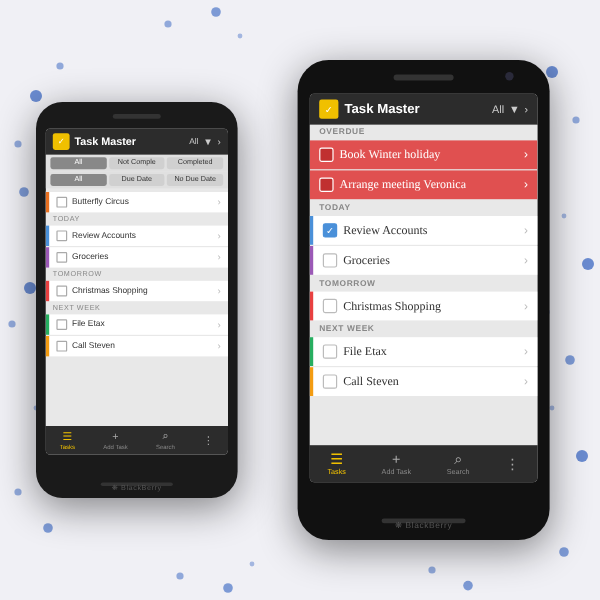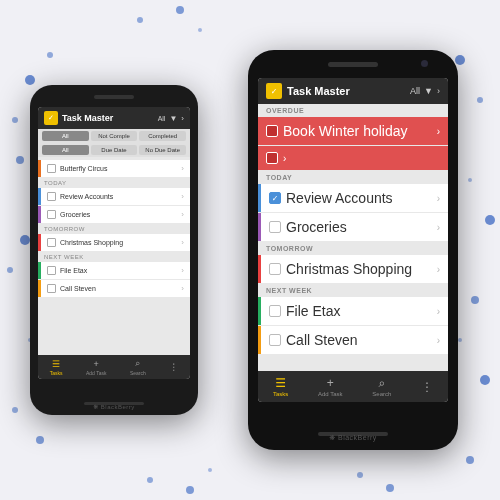--- a/index.html
+++ b/index.html
@@ -386,22 +386,23 @@
       align-items: center;
       justify-content: center;
     }
     .task-item-lg.checked .check-box::after {
       content: '✓';
       color: #fff;
       font-size: 8px;
     }
     .task-item-lg .task-label {
       flex: 1;
-      font-size: 14px;
+      font-size: 10px;
       color: #333;
+      font-family: Liberation Serif, serif;
     }
     .task-item-lg.overdue .task-label {
       color: #fff;
       font-weight: 500;
     }
     .task-item-lg .chevron {
       font-size: 10px;
       color: #bbb;
     }
     .task-item-lg.overdue .chevron {
@@ -583,20 +584,21 @@
           <div class="section-label-lg">OVERDUE</div>
 
           <div class="task-item-lg overdue">
             <div class="check-box"></div>
             <span class="task-label">Book Winter holiday</span>
             <span class="chevron">›</span>
           </div>
 
           <div class="task-item-lg overdue">
             <div class="check-box"></div>
+            <span class="task-label">Arrange meeting Veronica</span>
             <span class="chevron">›</span>
           </div>
           <div class="section-label-lg">TODAY</div>
           <div class="task-item-lg checked" style="border-left:3px solid #4a90d9">
             <div class="check-box"></div>
             <span class="task-label">Review Accounts</span>
             <span class="chevron" style="color:#bbb">›</span>
           </div>
           <div class="task-item-lg" style="border-left:3px solid #9b59b6">
             <div class="check-box"></div>

